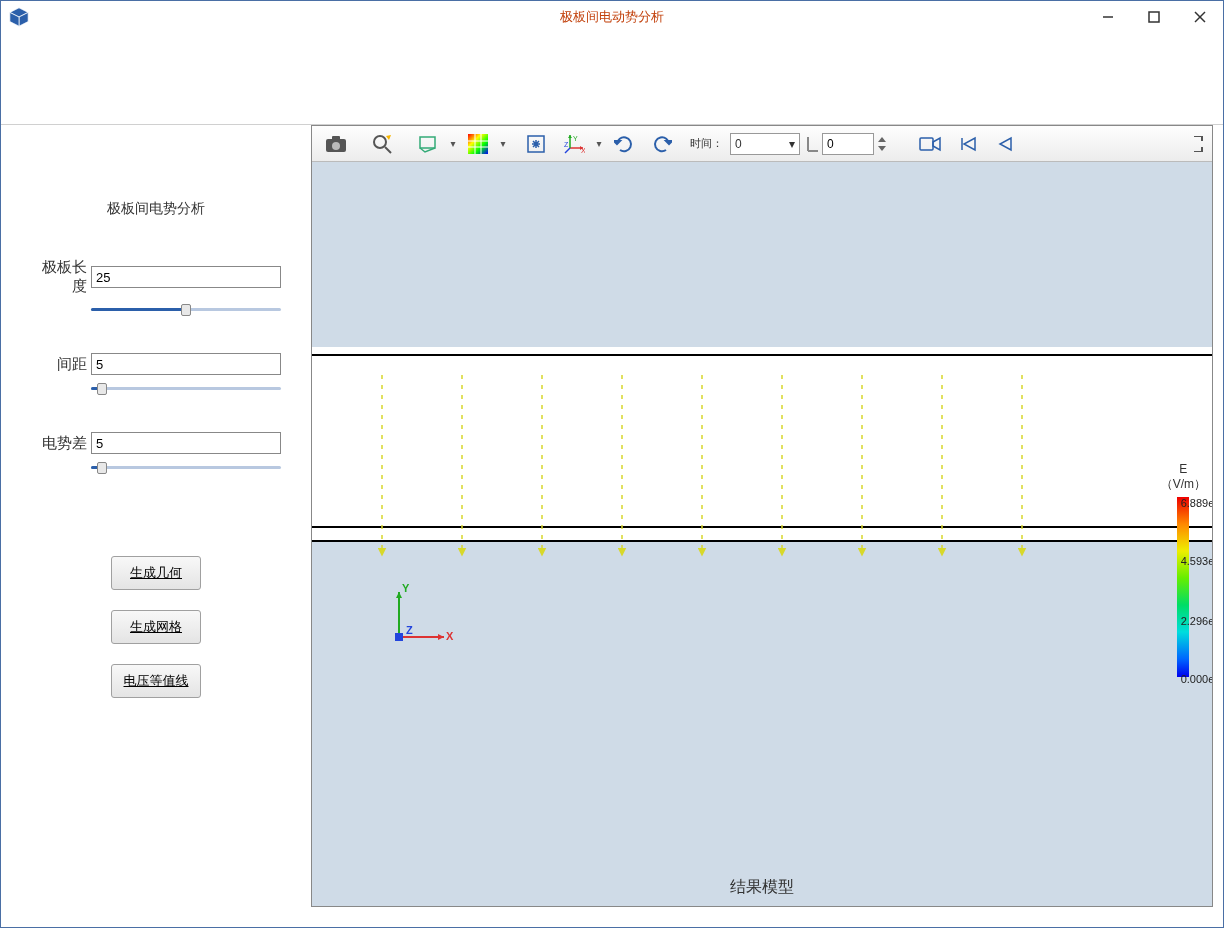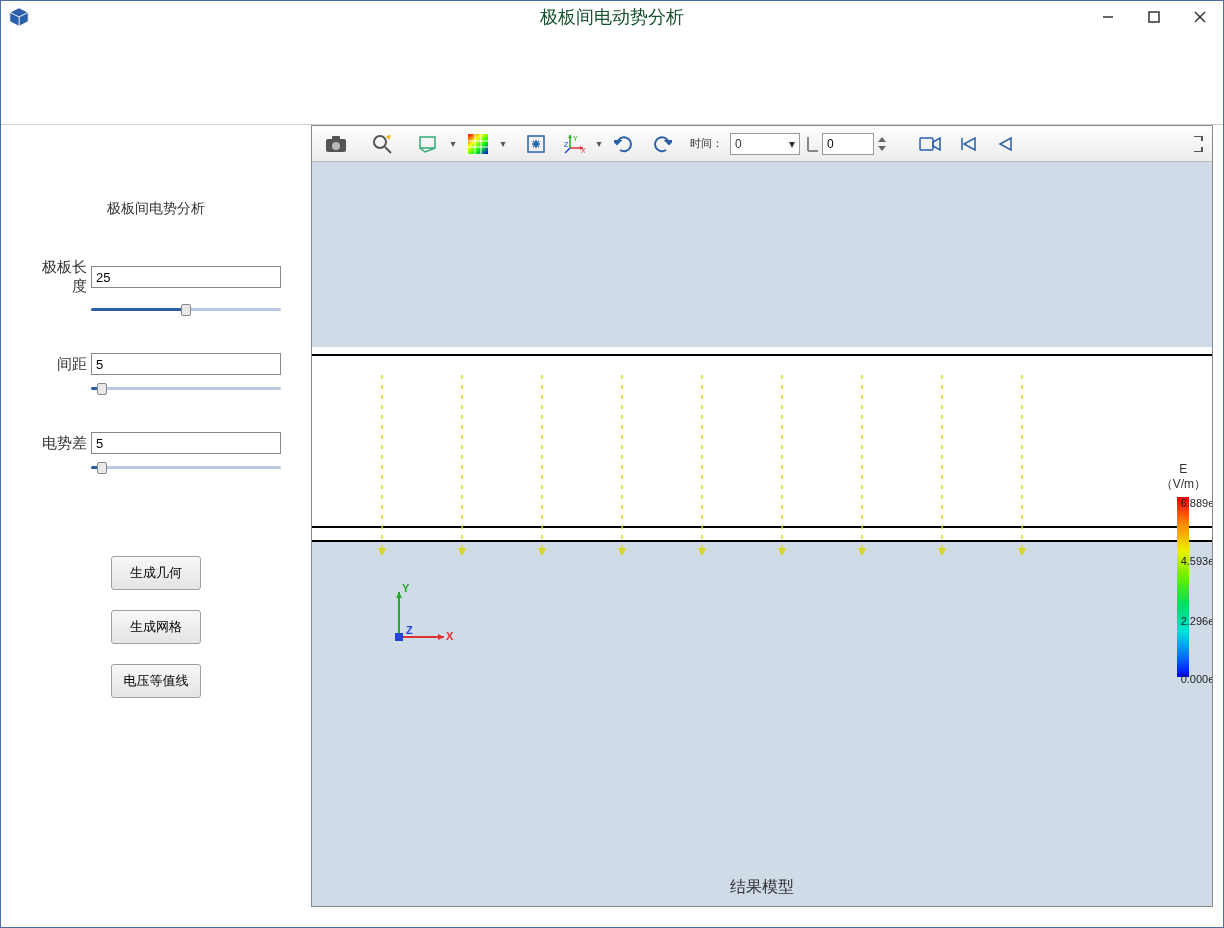--- a/index.html
+++ b/index.html
@@ -1,40 +1,40 @@
 <!DOCTYPE html>
 <html><head>
 <meta charset="utf-8">
 <style>
   * { box-sizing: border-box; }
   html, body { margin:0; padding:0; font-family: "Microsoft YaHei", Arial, sans-serif; font-size:13px; color:#333; background:#fff; }
   .window { width:1224px; height:928px; border:1px solid #4a6fa5; display:flex; flex-direction:column; background:#fff; }
   .titlebar { height:32px; background:#fff; display:flex; align-items:center; position:relative; }
   .titlebar .appicon { width:24px; height:24px; margin:4px 6px; display:flex; align-items:center; justify-content:center; }
-  .titlebar .title { position:absolute; left:50%; transform:translateX(-50%); font-size:18px; color:#14532d; }
+  .titlebar .title { position:absolute; left:50%; transform:translateX(-50%); font-size:13px; color:#c2410c; }
   .winbtns { margin-left:auto; display:flex; }
   .winbtn { width:46px; height:32px; display:flex; align-items:center; justify-content:center; color:#333; }
   .menubar { height:30px; background:#fff; border-bottom:1px solid #ddd; display:flex; align-items:stretch; }
   .menuitem { padding:0 18px; display:flex; align-items:center; font-size:13px; color:#2b5faa; background:#fff; border-right:1px solid #e6e6e6;}
   .menuitem.active { background:#2b5faa; color:#fff; }
   .ribbon-space { height:92px; background:#fff; border-bottom:1px solid #d0d0d0;}
   .body { flex:1; display:flex; overflow:hidden; }
   .sidebar { width:310px; padding:20px 30px 0 30px; }
   .sidebar h3 { font-weight:normal; font-size:14px; text-align:center; margin:55px 0 40px; }
   .param { margin-bottom:35px; }
   .param-row { display:flex; align-items:center; }
   .param-label { width:60px; text-align:right; font-size:15px; padding-right:4px;}
   .param-input { flex:1; border:1px solid #888; height:22px; padding:8px 4px; font-size:13px; }
   .slider-wrap { margin-left:60px; margin-top:6px; }
   .slider { position:relative; height:16px; }
   .slider-track { position:absolute; top:6px; left:0; right:0; height:3px; background:#b8c8e0; border-radius:2px; }
   .slider-fill { position:absolute; top:6px; left:0; height:3px; background:#2b5faa; border-radius:2px; }
   .slider-thumb { position:absolute; top:2px; width:10px; height:12px; background:#e8e8e8; border:1px solid #888; border-radius:2px; transform:translateX(-50%); }
   .btn-col { margin-top:80px; display:flex; flex-direction:column; align-items:center; gap:20px;}
-  .action-btn { width:90px; height:34px; background:linear-gradient(#f8f8f8,#e4e4e4); border:1px solid #a0a0a0; border-radius:3px; font-size:13px; cursor:pointer;}
+  .action-btn { width:90px; height:34px; background:linear-gradient(#f8f8f8,#e4e4e4); border:1px solid #a0a0a0; border-radius:3px; font-size:13px; cursor:pointer;text-decoration:underline;}
   .main { flex:1; display:flex; flex-direction:column; padding:0 0 20px 0;}
   .tabs { height:26px; display:flex; align-items:flex-end; padding-left:6px; gap:0; }
   .tab { padding:4px 14px; font-size:13px; color:#222; cursor:pointer; }
   .tab.active { background:#fff; border:1px solid #bbb; border-bottom:1px solid #fff; border-radius:3px 3px 0 0; position:relative; top:1px;}
   .viewer-frame { flex:1; margin-right:10px; border:1px solid #888; display:flex; flex-direction:column; background:#fff;}
   .toolbar { height:36px; border-bottom:1px solid #bbb; background:linear-gradient(#fefefe,#ececec); display:flex; align-items:center; padding:0 6px; gap:2px;}
   .tbtn { width:36px; height:30px; display:flex; align-items:center; justify-content:center; border:1px solid transparent; border-radius:2px;}
   .tdivider{ width:6px;}
   .tcaret { width:10px; text-align:center; font-size:10px; color:#555;}
   .time-label{ font-size:11px; margin:0 5px 0 8px;}

